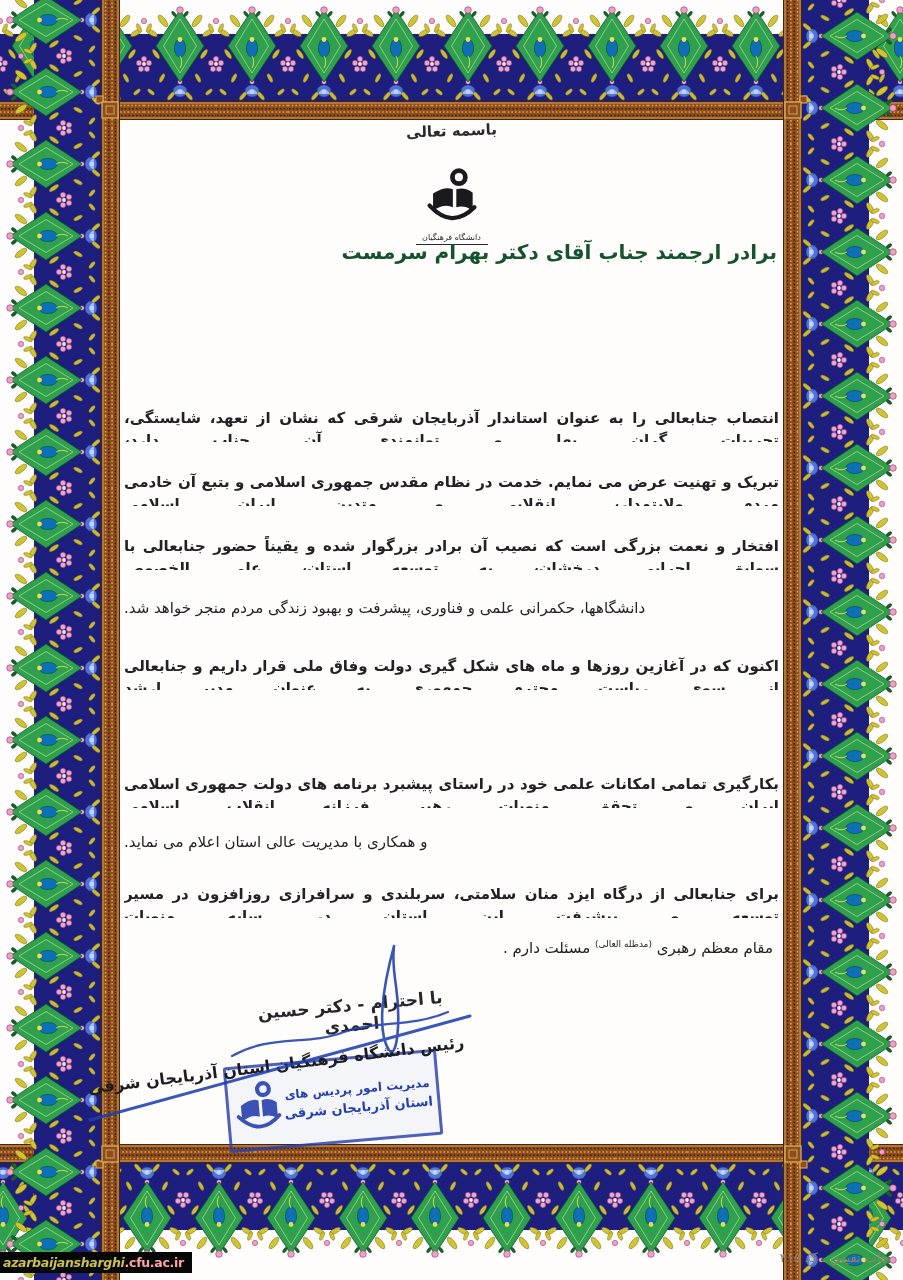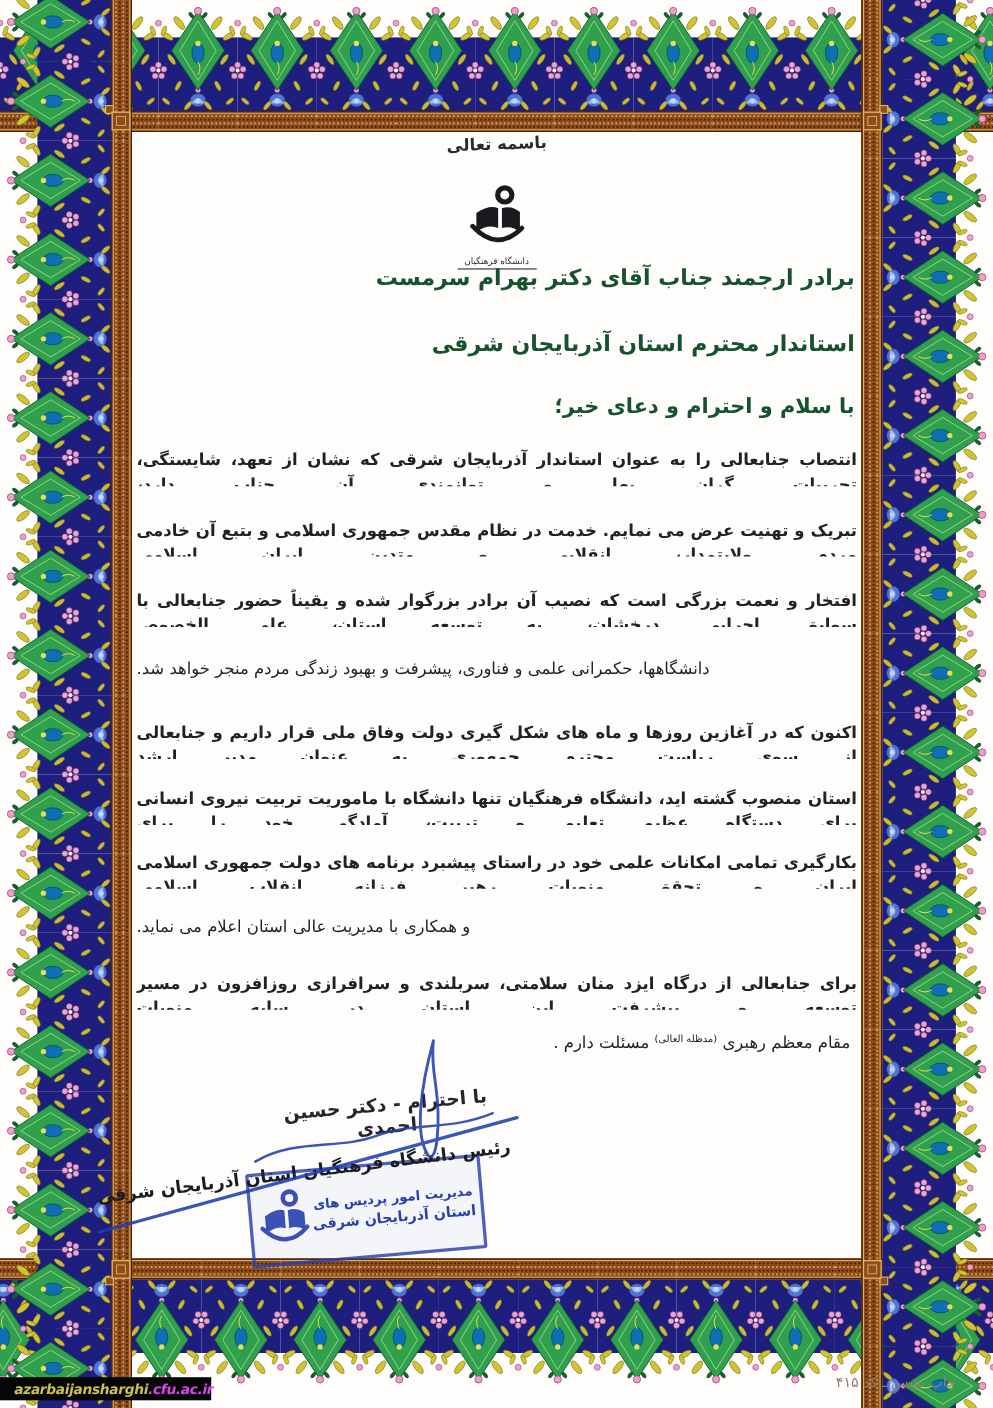--- a/index.html
+++ b/index.html
@@ -25,24 +25,24 @@
   .sig-title{left:180px;top:1050px;width:285px;font-size:16px;font-weight:bold;color:#1c1c20;
              transform:rotate(-7deg);text-align:center;z-index:3;white-space:nowrap;}
   .stamp{left:226px;top:1058px;width:214px;height:86px;border:3px solid rgba(42,63,173,.82);
          border-radius:3px;background:rgba(60,90,200,.05);transform:rotate(-5deg);
          display:flex;align-items:center;z-index:2;box-sizing:border-box;padding:2px 4px;}
   .stamp-text{flex:1;text-align:center;color:#2740ad;font-weight:bold;line-height:1.5;}
   .stamp-l1{font-size:12px;}
   .stamp-l2{font-size:13px;}
   .sig-svg{position:absolute;left:0;top:0;z-index:4;pointer-events:none;}
   .wm-bar{left:0;top:1252px;width:192px;height:21px;background:#060606;z-index:5;
-          display:flex;align-items:center;padding-left:13px;box-sizing:border-box;}
+          display:flex;align-items:center;padding-left:3px;box-sizing:border-box;}
   .wm-main{font-style:italic;font-weight:bold;font-size:12.5px;color:#c9c050;letter-spacing:-0.3px;}
-  .wm-suffix{font-style:italic;font-weight:bold;font-size:12.5px;color:#d946ef;letter-spacing:-0.3px;}
-  .print-code{right:34px;top:1250px;font-size:13px;color:#93806a;z-index:5;}
+  .wm-suffix{font-weight:bold;font-size:12.5px;color:#fca5a5;letter-spacing:-0.3px;}
+  .print-code{right:14px;top:1250px;font-size:13px;color:#93806a;z-index:5;}
 </style>
 </head>
 <body>
 
 <div class="page">
 
   <svg class="border-svg" width="903" height="1280" viewBox="0 0 903 1280" aria-hidden="true">
     <defs>
       <g id="m">
         <rect x="0" y="28" width="72" height="67" fill="#1e1e7e"></rect>
@@ -157,29 +157,26 @@
 
     <div class="abs logo-block">
       <svg width="58" height="62" viewBox="0 0 64 72" style="color:#1a1a1e">
           <use href="#uniLogo"></use>
         </svg>
       <div class="logo-caption rtl">دانشگاه فرهنگیان</div>
       <div class="logo-rule"></div>
     </div>
 
     <div class="abs recip rtl" style="top:120px">برادر ارجمند جناب آقای دکتر بهرام سرمست</div>
-    <div class="abs recip rtl" style="top:180px">استاندار محترم استان آذربایجان شرقی</div>
-    <div class="abs recip rtl" style="top:238px;font-size:19px">با سلام و احترام و دعای خیر؛</div>
 
     <div class="abs bl j rtl" style="top:288px">انتصاب جنابعالی را به عنوان استاندار آذربایجان شرقی که نشان از تعهد، شایستگی، تجربیات گران بها و توانمندی آن جناب دارد،</div>
     <div class="abs bl j rtl" style="top:352px">تبریک و تهنیت عرض می نمایم. خدمت در نظام مقدس جمهوری اسلامی و بتبع آن خادمی مردم ولایتمدار، انقلابی و متدین ایران اسلامی</div>
     <div class="abs bl j rtl" style="top:416px">افتخار و نعمت بزرگی است که نصیب آن برادر بزرگوار شده و یقیناً حضور جنابعالی با سوابق اجرایی درخشان، به توسعه استان، علی الخصوص</div>
     <div class="abs bl c rtl" style="top:478px">دانشگاهها، حکمرانی علمی و فناوری، پیشرفت و بهبود زندگی مردم منجر خواهد شد.</div>
     <div class="abs bl j rtl" style="top:536px">اکنون که در آغازین روزها و ماه های شکل گیری دولت وفاق ملی قرار داریم و جنابعالی از سوی ریاست محترم جمهوری به عنوان مدیر ارشد</div>
-    <div class="abs bl j rtl" style="top:596px">استان منصوب گشته اید، دانشگاه فرهنگیان تنها دانشگاه با ماموریت تربیت نیروی انسانی برای دستگاه عظیم تعلیم و تربیت، آمادگی خود را برای</div>
     <div class="abs bl j rtl" style="top:654px">بکارگیری تمامی امکانات علمی خود در راستای پیشبرد برنامه های دولت جمهوری اسلامی ایران و تحقق منویات رهبر فرزانه انقلاب اسلامی</div>
     <div class="abs bl c rtl" style="top:712px">و همکاری با مدیریت عالی استان اعلام می نماید.</div>
     <div class="abs bl j rtl" style="top:764px">برای جنابعالی از درگاه ایزد منان سلامتی، سربلندی و سرافرازی روزافزون در مسیر توسعه و پیشرفت این استان در سایه منویات</div>
 
     <div class="abs bl r rtl" style="top:818px">
       <span>مقام معظم رهبری </span><span class="sup">(مدظله العالی)</span><span> مسئلت دارم .</span>
     </div>
   </div>
 
   <div class="abs sig-name rtl">با احترام - دکتر حسین احمدی</div>

